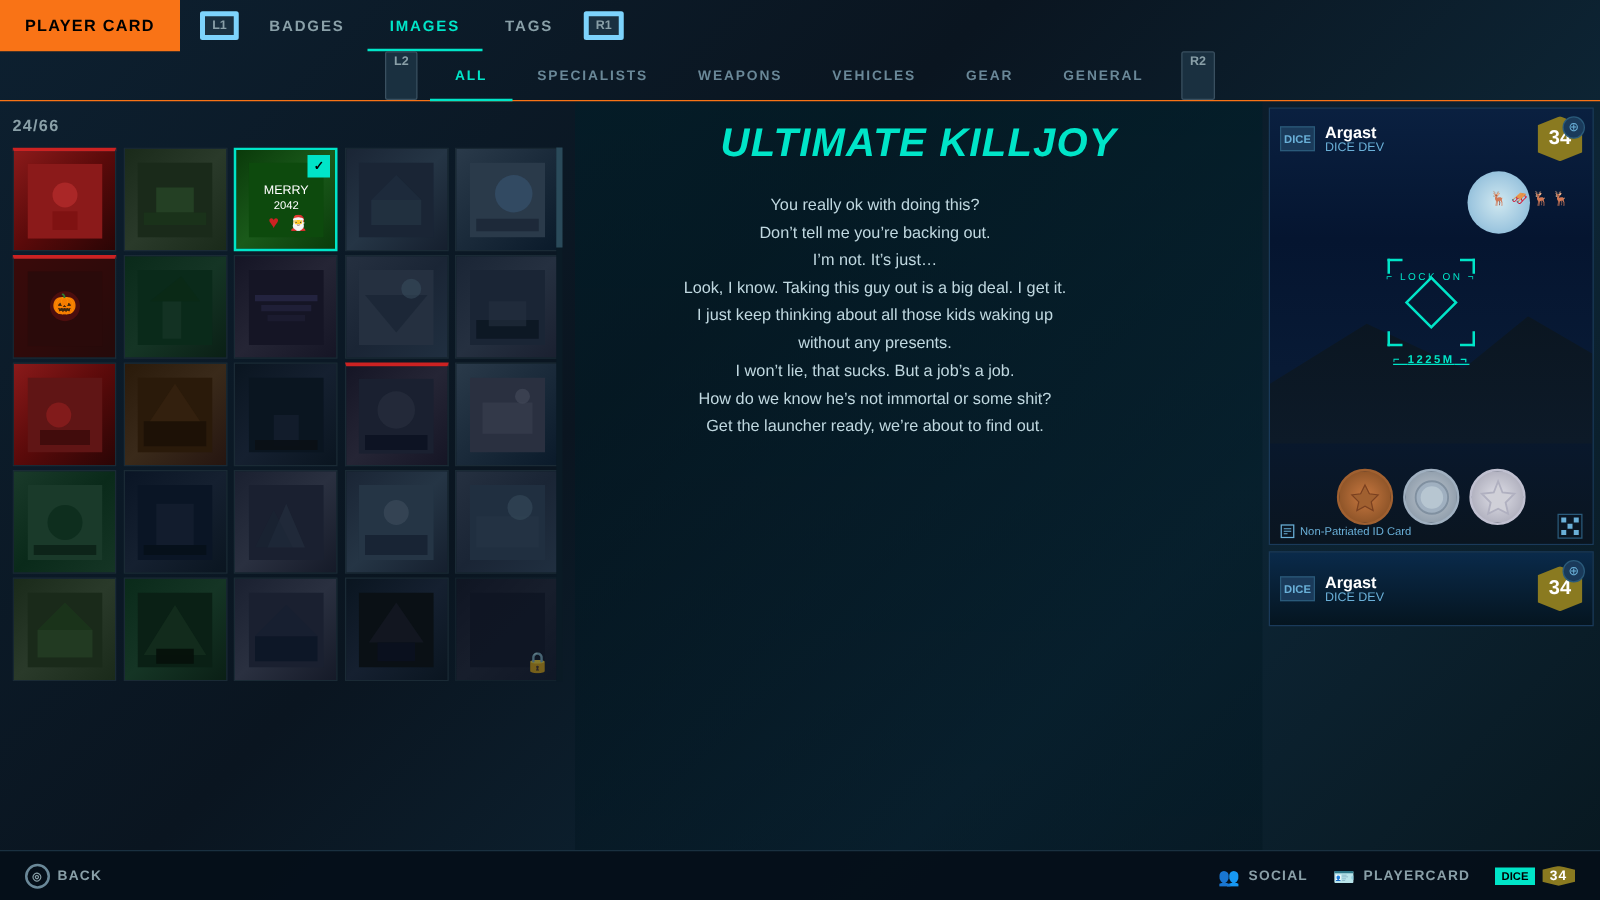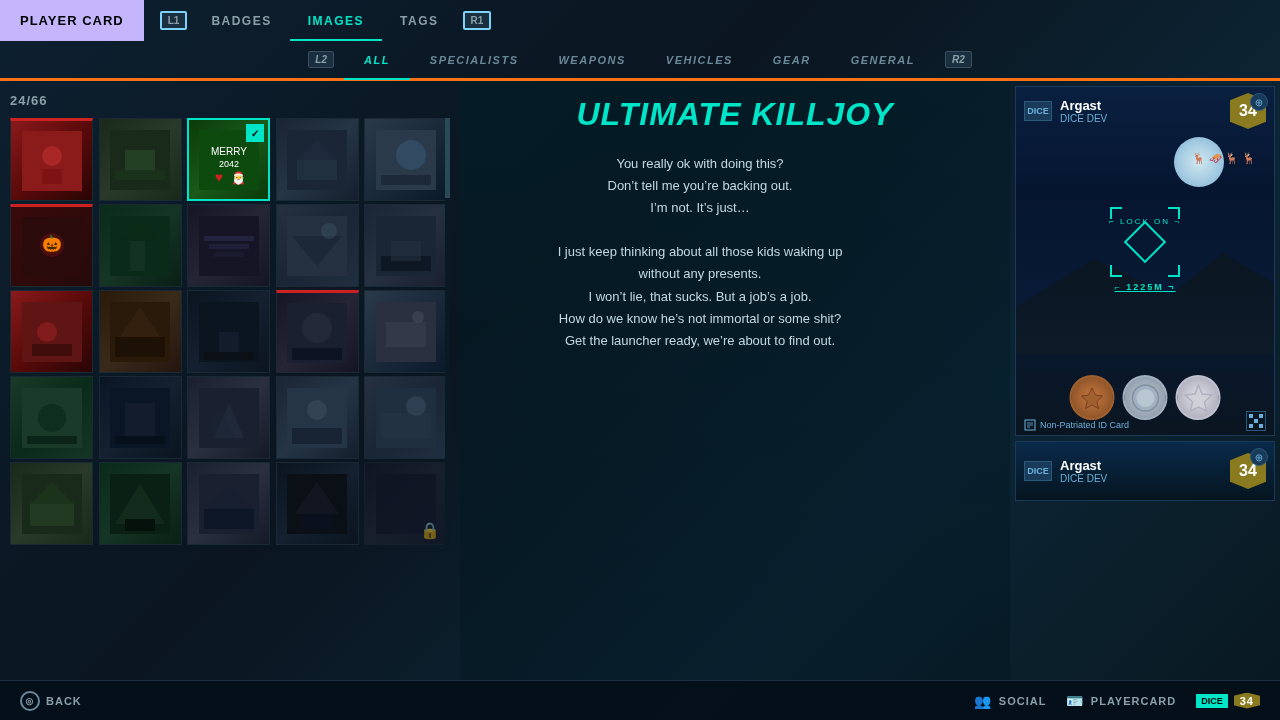--- a/index.html
+++ b/index.html
@@ -25,21 +25,21 @@
     .top-nav {
       position: relative;
       z-index: 10;
       display: flex;
       align-items: center;
       height: 41px;
       background: transparent;
     }
 
     .player-card-tab {
-      background: #c4b5fd;
+      background: #f97316;
       color: #000;
       font-weight: 900;
       font-size: 13px;
       letter-spacing: 1px;
       padding: 0 20px;
       height: 41px;
       display: flex;
       align-items: center;
       text-transform: uppercase;
     }
@@ -76,40 +76,38 @@
       position: absolute;
       bottom: 0;
       left: 0;
       right: 0;
       height: 2px;
       background: #00e5c8;
     }
 
     .nav-bumper {
       background: #1a3040;
-      border: 2px solid #7dd3fc;
+      border: 4px solid #7dd3fc;
       color: #8aa0a8;
       font-size: 10px;
       font-weight: 700;
       padding: 2px 6px;
       margin: 0 6px;
       border-radius: 2px;
     }
 
     
     .sub-nav {
       position: relative;
       z-index: 10;
       display: flex;
-      align-items: center;
       justify-content: center;
       gap: 0;
       height: 40px;
-      border-bottom: 3px solid #f97316;
-      font-style: italic;
+      border-bottom: 1px solid #f97316;
     }
 
     .sub-nav-bumper {
       background: #1a3040;
       border: 1px solid #3a5060;
       color: #8aa0a8;
       font-size: 10px;
       font-weight: 700;
       padding: 2px 6px;
       margin: 0 10px;
@@ -954,21 +952,21 @@
       </div>
     </div>
   </div>
 
   <div class="middle-panel">
     <div class="item-title">Ultimate Killjoy</div>
     <div class="item-description">
       <span>You really ok with doing this?</span><br>
       <span>Don’t tell me you’re backing out.</span><br>
       <span>I’m not. It’s just…</span><br>
-      <br>
+      <span>Look, I know. Taking this guy out is a big deal. I get it.</span><br>
       <span>I just keep thinking about all those kids waking up</span><br>
       <span>without any presents.</span><br>
       <span>I won’t lie, that sucks. But a job’s a job.</span><br>
       <span>How do we know he’s not immortal or some shit?</span><br>
       <span>Get the launcher ready, we’re about to find out.</span>
     </div>
   </div>
 
   <div class="right-panel">
 

